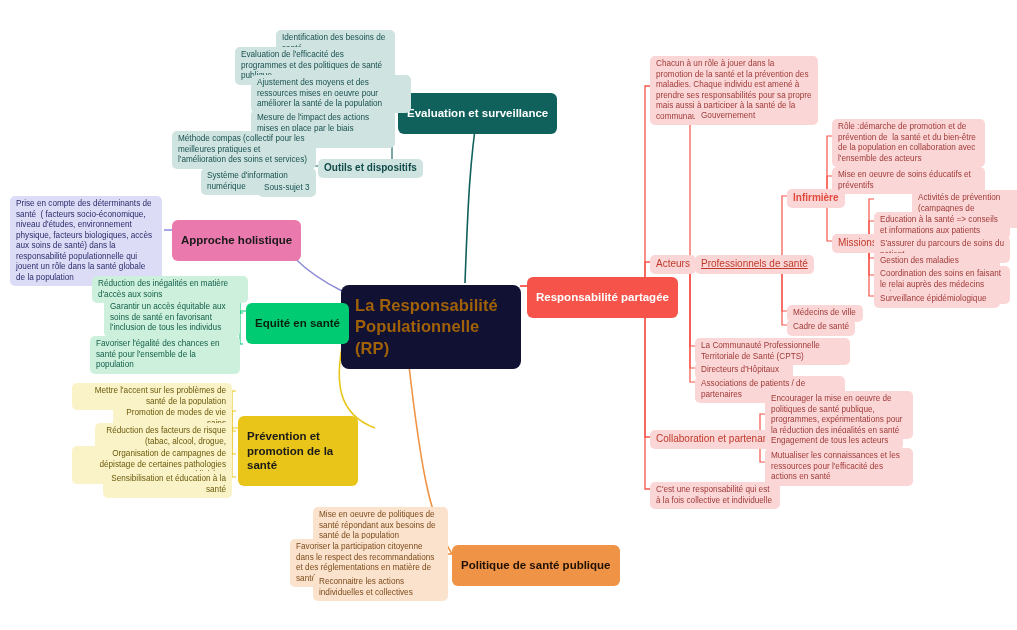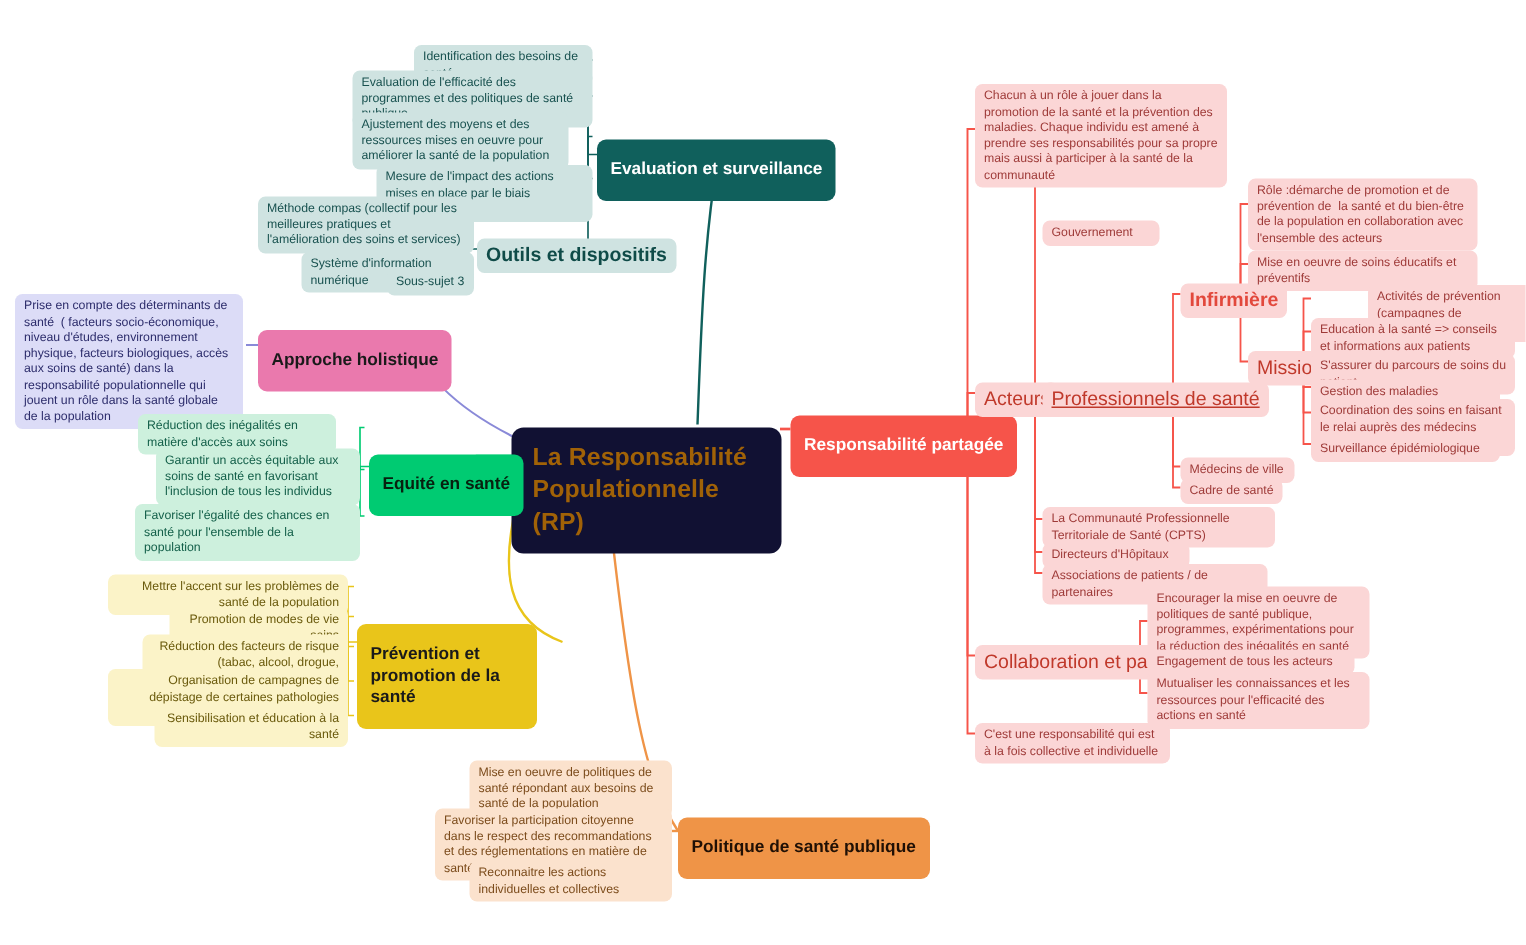--- a/index.html
+++ b/index.html
@@ -50,21 +50,21 @@
   
   .leaf { font-size: 8.2px; }
   .leaf-teal   { background: #cfe3e1; color: #18514f; }
   .leaf-purple { background: #dcdcf7; color: #2c2c6b; }
   .leaf-green  { background: #cdf0dd; color: #14604a; }
   .leaf-yellow { background: #fbf3c8; color: #6a5a0c; text-align: right; }
   .leaf-orange { background: #fbe2cd; color: #7c4c1c; }
   .leaf-red    { background: #fbd6d6; color: #9e3a38; }
 
   
-  .mid { font-size: 13px; }
+  .mid { font-size: 10px; }
   .mid-teal { background: #cfe3e1; color: #0f4b48; font-weight: bold; }
   .mid-red  { background: #fbd6d6; color: #c0392b; }
   .mid-red-b{ background: #fbd6d6; color: #e2483c; font-weight: bold; }
 </style>
 </head>
 <body>
 
 <div id="canvas">
 
   <svg id="wires">
@@ -136,33 +136,33 @@
     </g>
   </svg>
 
   <div class="node center" style="left:341px; top:285px; width:180px;">La Responsabilité
 Populationnelle (RP)</div>
 
   <div class="node badge badge-teal" style="left:398px; top:93px;">Evaluation et surveillance</div>
 
   <div class="node leaf leaf-teal" style="left:276px; top:30px; width:119px;">Identification des besoins de santé</div>
   <div class="node leaf leaf-teal" style="left:235px; top:47px; width:160px;">Evaluation de l'efficacité des programmes et des politiques de santé publique</div>
-  <div class="node leaf leaf-teal" style="left:235px; top:75px; width:144px;">Ajustement des moyens et des ressources mises en oeuvre pour améliorer la santé de la population</div>
+  <div class="node leaf leaf-teal" style="left:251px; top:75px; width:160px;">Ajustement des moyens et des ressources mises en oeuvre pour améliorer la santé de la population</div>
   <div class="node leaf leaf-teal" style="left:251px; top:110px; width:144px;">Mesure de l'impact des actions mises en place par le biais d'enquêtes</div>
 
   <div class="node mid mid-teal" style="left:318px; top:159px;">Outils et dispositifs</div>
   <div class="node leaf leaf-teal" style="left:172px; top:131px; width:144px;">Méthode compas (collectif pour les meilleures pratiques et l'amélioration des soins et services)</div>
   <div class="node leaf leaf-teal" style="left:201px; top:168px; width:115px;">Système d'information numérique</div>
   <div class="node leaf leaf-teal" style="left:258px; top:180px; width:58px;">Sous-sujet 3</div>
 
   <div class="node badge badge-pink" style="left:172px; top:220px;">Approche holistique</div>
   <div class="node leaf leaf-purple" style="left:10px; top:196px; width:152px;">Prise en compte des déterminants de santé  ( facteurs socio-économique, niveau d'études, environnement physique, facteurs biologiques, accès aux soins de santé) dans la responsabilité populationnelle qui jouent un rôle dans la santé globale de la population</div>
 
   <div class="node badge badge-green" style="left:246px; top:303px;">Equité en santé</div>
-  <div class="node leaf leaf-green" style="left:92px; top:276px; width:132px;">Réduction des inégalités en matière d'accès aux soins</div>
+  <div class="node leaf leaf-green" style="left:92px; top:276px; width:156px;">Réduction des inégalités en matière d'accès aux soins</div>
   <div class="node leaf leaf-green" style="left:104px; top:299px; width:136px;">Garantir un accès équitable aux soins de santé en favorisant l'inclusion de tous les individus</div>
   <div class="node leaf leaf-green" style="left:90px; top:336px; width:150px;">Favoriser l'égalité des chances en santé pour l'ensemble de la population</div>
 
   <div class="node badge badge-yellow" style="left:238px; top:416px; width:120px;">Prévention et promotion de la santé</div>
   <div class="node leaf leaf-yellow" style="left:72px; top:383px; width:160px;">Mettre l'accent sur les problèmes de santé de la population</div>
   <div class="node leaf leaf-yellow" style="left:113px; top:405px; width:119px;">Promotion de modes de vie sains</div>
   <div class="node leaf leaf-yellow" style="left:95px; top:423px; width:137px;">Réduction des facteurs de risque (tabac, alcool, drogue, sédentarité)</div>
   <div class="node leaf leaf-yellow" style="left:72px; top:446px; width:160px;">Organisation de campagnes de dépistage de certaines pathologies (diabète,</div>
   <div class="node leaf leaf-yellow" style="left:103px; top:471px; width:129px;">Sensibilisation et éducation à la santé</div>
 
@@ -170,21 +170,21 @@
   <div class="node leaf leaf-orange" style="left:313px; top:507px; width:135px;">Mise en oeuvre de politiques de santé répondant aux besoins de santé de la population</div>
   <div class="node leaf leaf-orange" style="left:290px; top:539px; width:158px;">Favoriser la participation citoyenne dans le respect des recommandations et des réglementations en matière de santé publique</div>
   <div class="node leaf leaf-orange" style="left:313px; top:574px; width:135px;">Reconnaitre les actions individuelles et collectives</div>
 
   <div class="node badge badge-red" style="left:527px; top:277px;">Responsabilité partagée</div>
 
   <div class="node leaf leaf-red" style="left:650px; top:56px; width:168px;">Chacun à un rôle à jouer dans la promotion de la santé et la prévention des maladies. Chaque individu est amené à prendre ses responsabilités pour sa propre mais aussi à participer à la santé de la communauté</div>
 
   <div class="node mid mid-red" style="left:650px; top:255px;">Acteurs</div>
 
-  <div class="node leaf leaf-red" style="left:695px; top:108px; width:78px;margin-top:39px;">Gouvernement</div>
+  <div class="node leaf leaf-red" style="left:695px; top:108px; width:78px;">Gouvernement</div>
 
   <div class="node mid mid-red" style="left:695px; top:255px;text-decoration:underline;">Professionnels de santé</div>
 
   <div class="node mid mid-red-b" style="left:787px; top:189px;">Infirmière</div>
 
   <div class="node leaf leaf-red" style="left:832px; top:119px; width:153px;">Rôle :démarche de promotion et de prévention de  la santé et du bien-être de la population en collaboration avec l'ensemble des acteurs</div>
   <div class="node leaf leaf-red" style="left:832px; top:167px; width:153px;">Mise en oeuvre de soins éducatifs et préventifs</div>
 
   <div class="node mid mid-red" style="left:832px; top:234px;">Missions</div>
 

